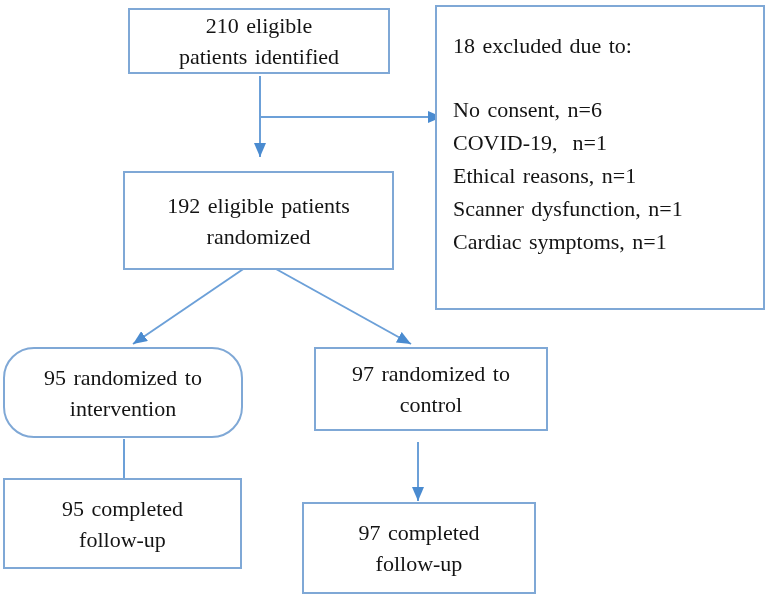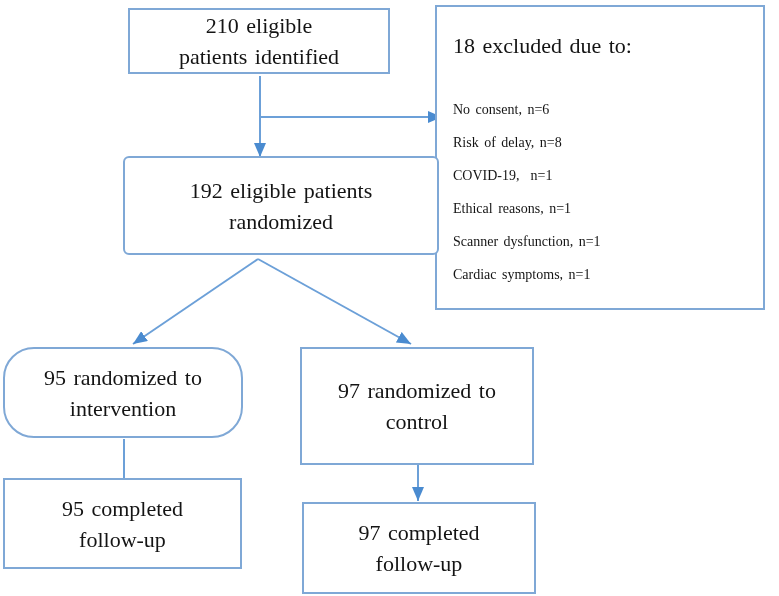--- a/index.html
+++ b/index.html
@@ -45,40 +45,40 @@
     display: flex;
     flex-direction: column;
     align-items: center;
     justify-content: center;
     text-align: left;
     font-size: 22px;
     line-height: 31px;
     word-spacing: 2px;
   }
   .box-identified   { left: 128px; top: 8px;   width: 262px; height: 66px; }
-  .box-randomized   { left: 123px; top: 156px; width: 316px; height: 99px; border-radius: 6px; }
+  .box-randomized   { left: 123px; top: 171px; width: 271px; height: 99px; }
   .box-intervention { left: 3px;   top: 347px; width: 240px; height: 91px; border-radius: 31px; }
-  .box-control      { left: 300px; top: 347px; width: 234px; height: 118px; }
+  .box-control      { left: 314px; top: 347px; width: 234px; height: 84px; }
   .box-ifollowup    { left: 3px;   top: 478px; width: 239px; height: 91px; }
   .box-cfollowup    { left: 302px; top: 502px; width: 234px; height: 92px; }
   .box-excluded {
     left: 435px; top: 5px; width: 330px; height: 305px;
     align-items: flex-start;
     justify-content: flex-start;
     text-align: left;
     padding: 22px 8px 0 16px;
   }
   .exc-title {
     font-size: 22px;
     line-height: 34px;
     margin-bottom: 30px;
     white-space: pre;
   }
   .reason {
-    font-size: 14px;
+    font-size: 22px;
     line-height: 33px;
     white-space: pre;
     font-family: Liberation Serif, serif;
   }
 </style>
 </head>
 <body>
 
 <div class="canvas">
 
@@ -97,21 +97,20 @@
   </svg>
 
   <div class="box box-identified">
     <div>210 eligible</div>
     <div>patients identified</div>
   </div>
 
   <div class="box box-excluded">
     <div class="exc-title">18 excluded due to:</div>
     <div class="reason">No consent, n=6</div>
-    <div class="reason">Risk of delay, n=8</div>
     <div class="reason">COVID-19,  n=1</div>
     <div class="reason">Ethical reasons, n=1</div>
     <div class="reason">Scanner dysfunction, n=1</div>
     <div class="reason">Cardiac symptoms, n=1</div>
   </div>
 
   <div class="box box-randomized">
     <div>192 eligible patients</div>
     <div>randomized</div>
   </div>

